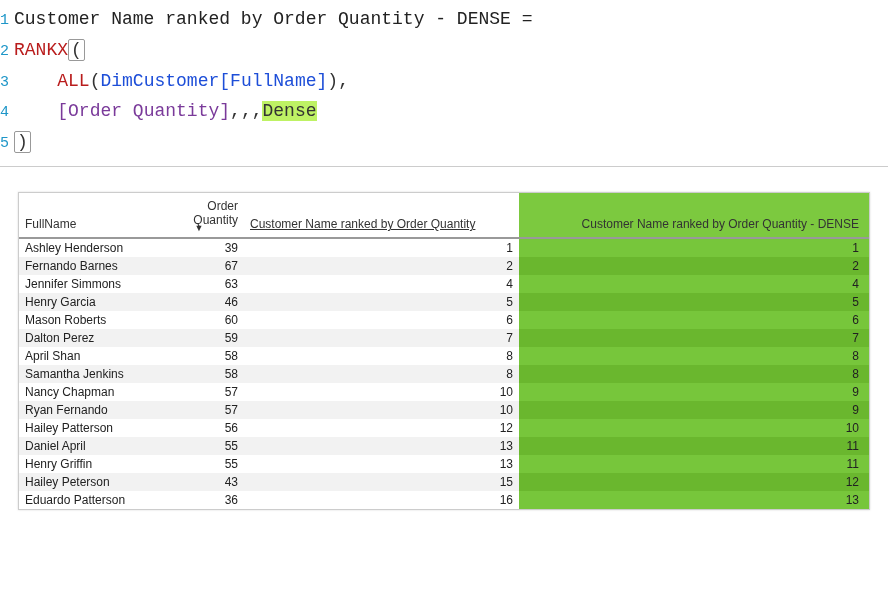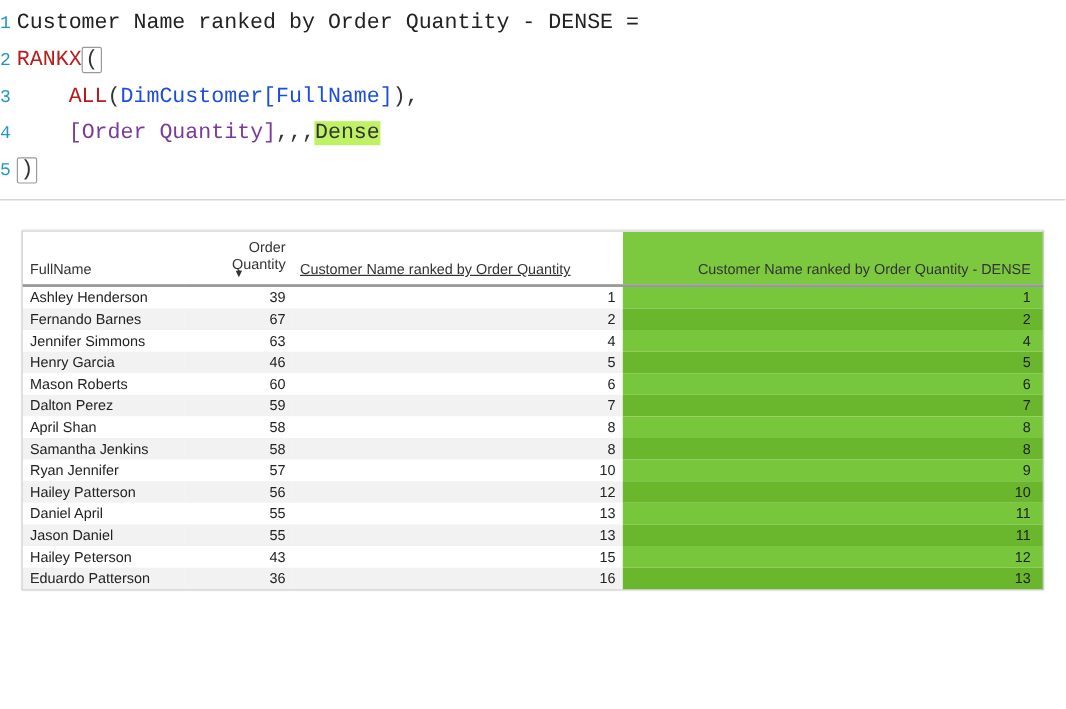--- a/index.html
+++ b/index.html
@@ -181,39 +181,45 @@
           <td class="col-rank1 c-normal">8</td>
           <td class="col-rank2 c-hl">8</td>
         </tr>
         <tr>
           <td class="col-name c-normal">Samantha Jenkins</td>
           <td class="col-qty c-normal">58</td>
           <td class="col-rank1 c-normal">8</td>
           <td class="col-rank2 c-hl">8</td>
         </tr>
         <tr>
-          <td class="col-name c-normal">Ryan Jennifer</td>
+          <td class="col-name c-normal">Nancy Chapman</td>
+          <td class="col-qty c-normal">57</td>
+          <td class="col-rank1 c-normal">10</td>
+          <td class="col-rank2 c-hl">9</td>
+        </tr>
+        <tr>
+          <td class="col-name c-normal">Ryan Fernando</td>
           <td class="col-qty c-normal">57</td>
           <td class="col-rank1 c-normal">10</td>
           <td class="col-rank2 c-hl">9</td>
         </tr>
         <tr>
           <td class="col-name c-normal">Hailey Patterson</td>
           <td class="col-qty c-normal">56</td>
           <td class="col-rank1 c-normal">12</td>
           <td class="col-rank2 c-hl">10</td>
         </tr>
         <tr>
           <td class="col-name c-normal">Daniel April</td>
           <td class="col-qty c-normal">55</td>
           <td class="col-rank1 c-normal">13</td>
           <td class="col-rank2 c-hl">11</td>
         </tr>
         <tr>
-          <td class="col-name c-normal">Jason Daniel</td>
+          <td class="col-name c-normal">Henry Griffin</td>
           <td class="col-qty c-normal">55</td>
           <td class="col-rank1 c-normal">13</td>
           <td class="col-rank2 c-hl">11</td>
         </tr>
         <tr>
           <td class="col-name c-normal">Hailey Peterson</td>
           <td class="col-qty c-normal">43</td>
           <td class="col-rank1 c-normal">15</td>
           <td class="col-rank2 c-hl">12</td>
         </tr>

